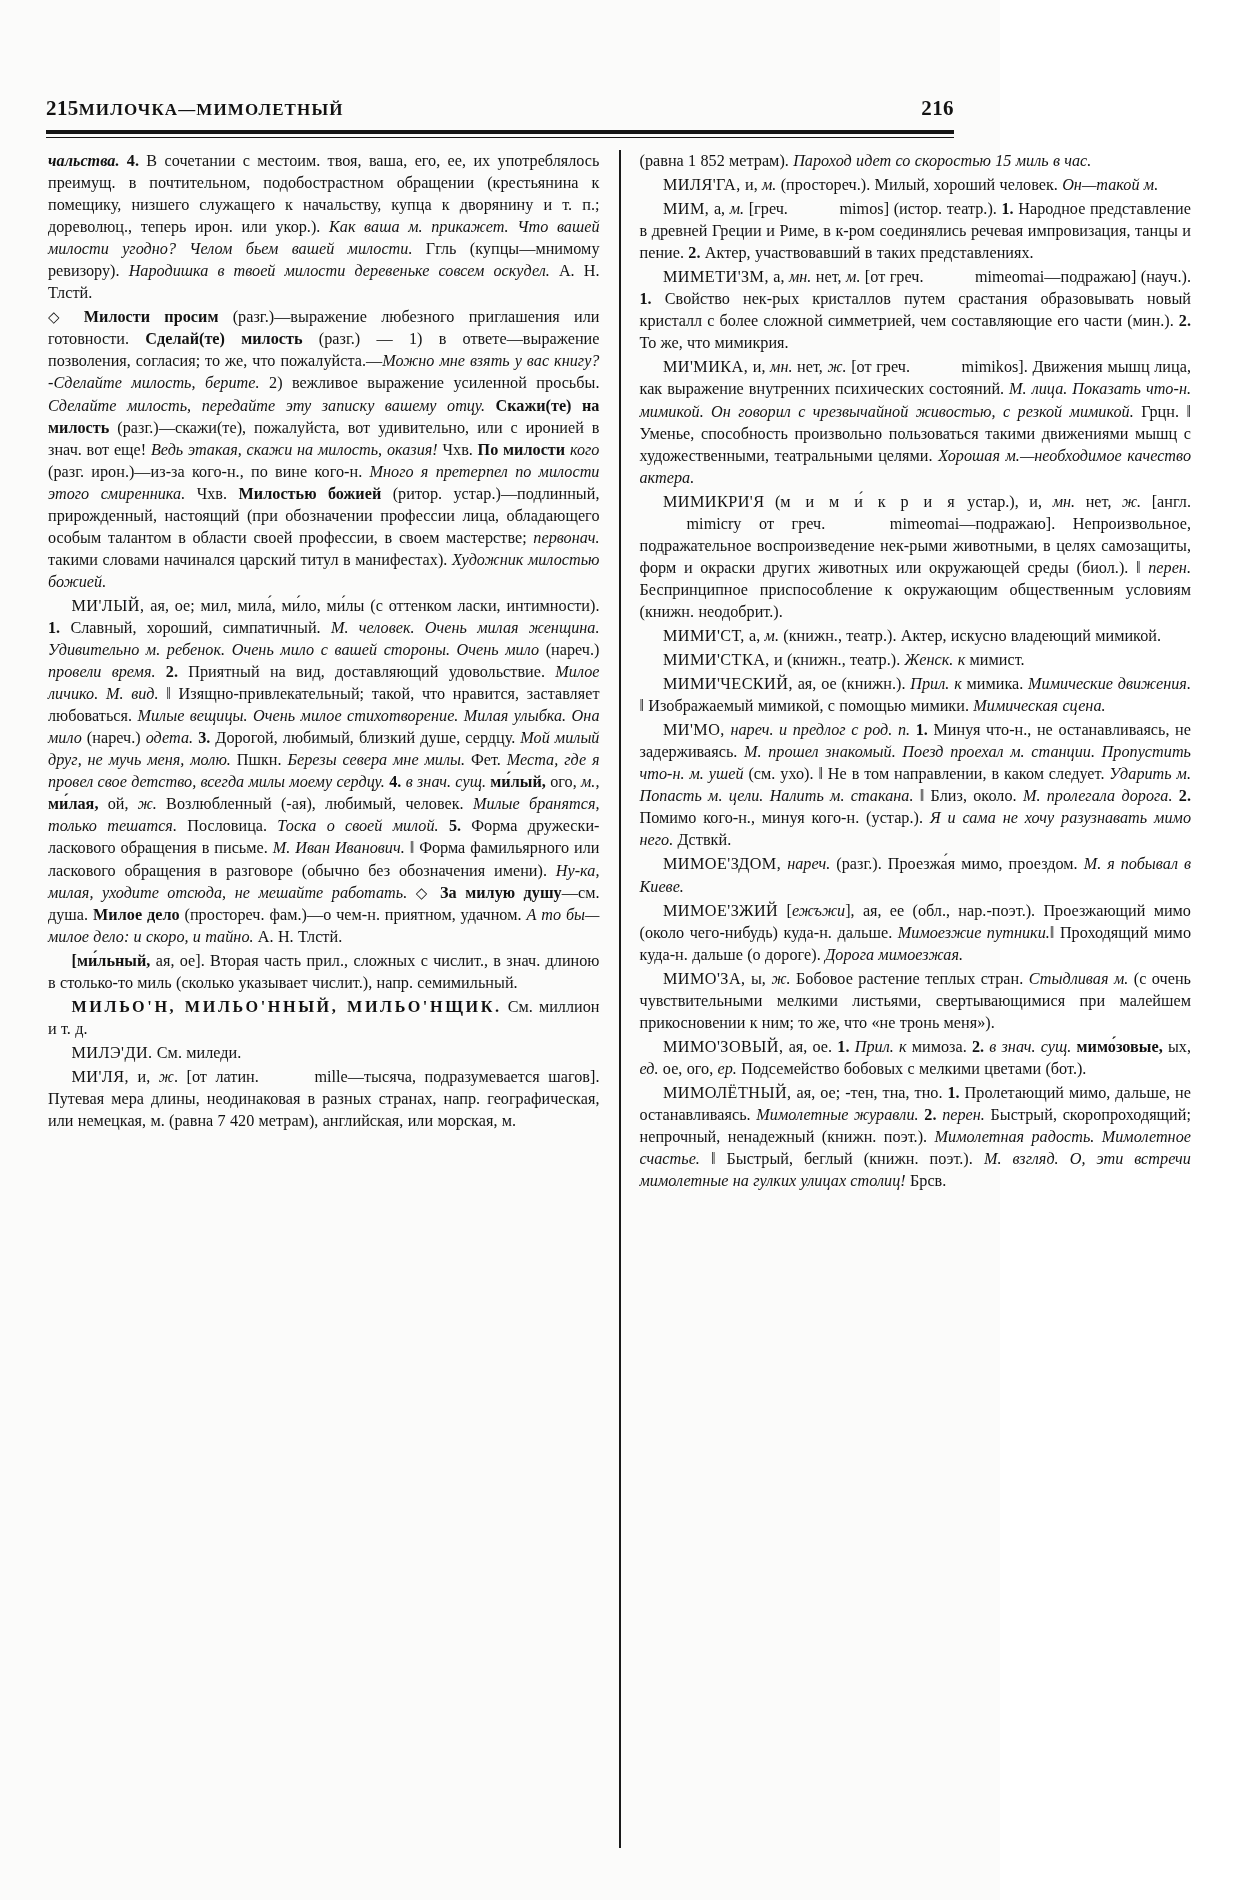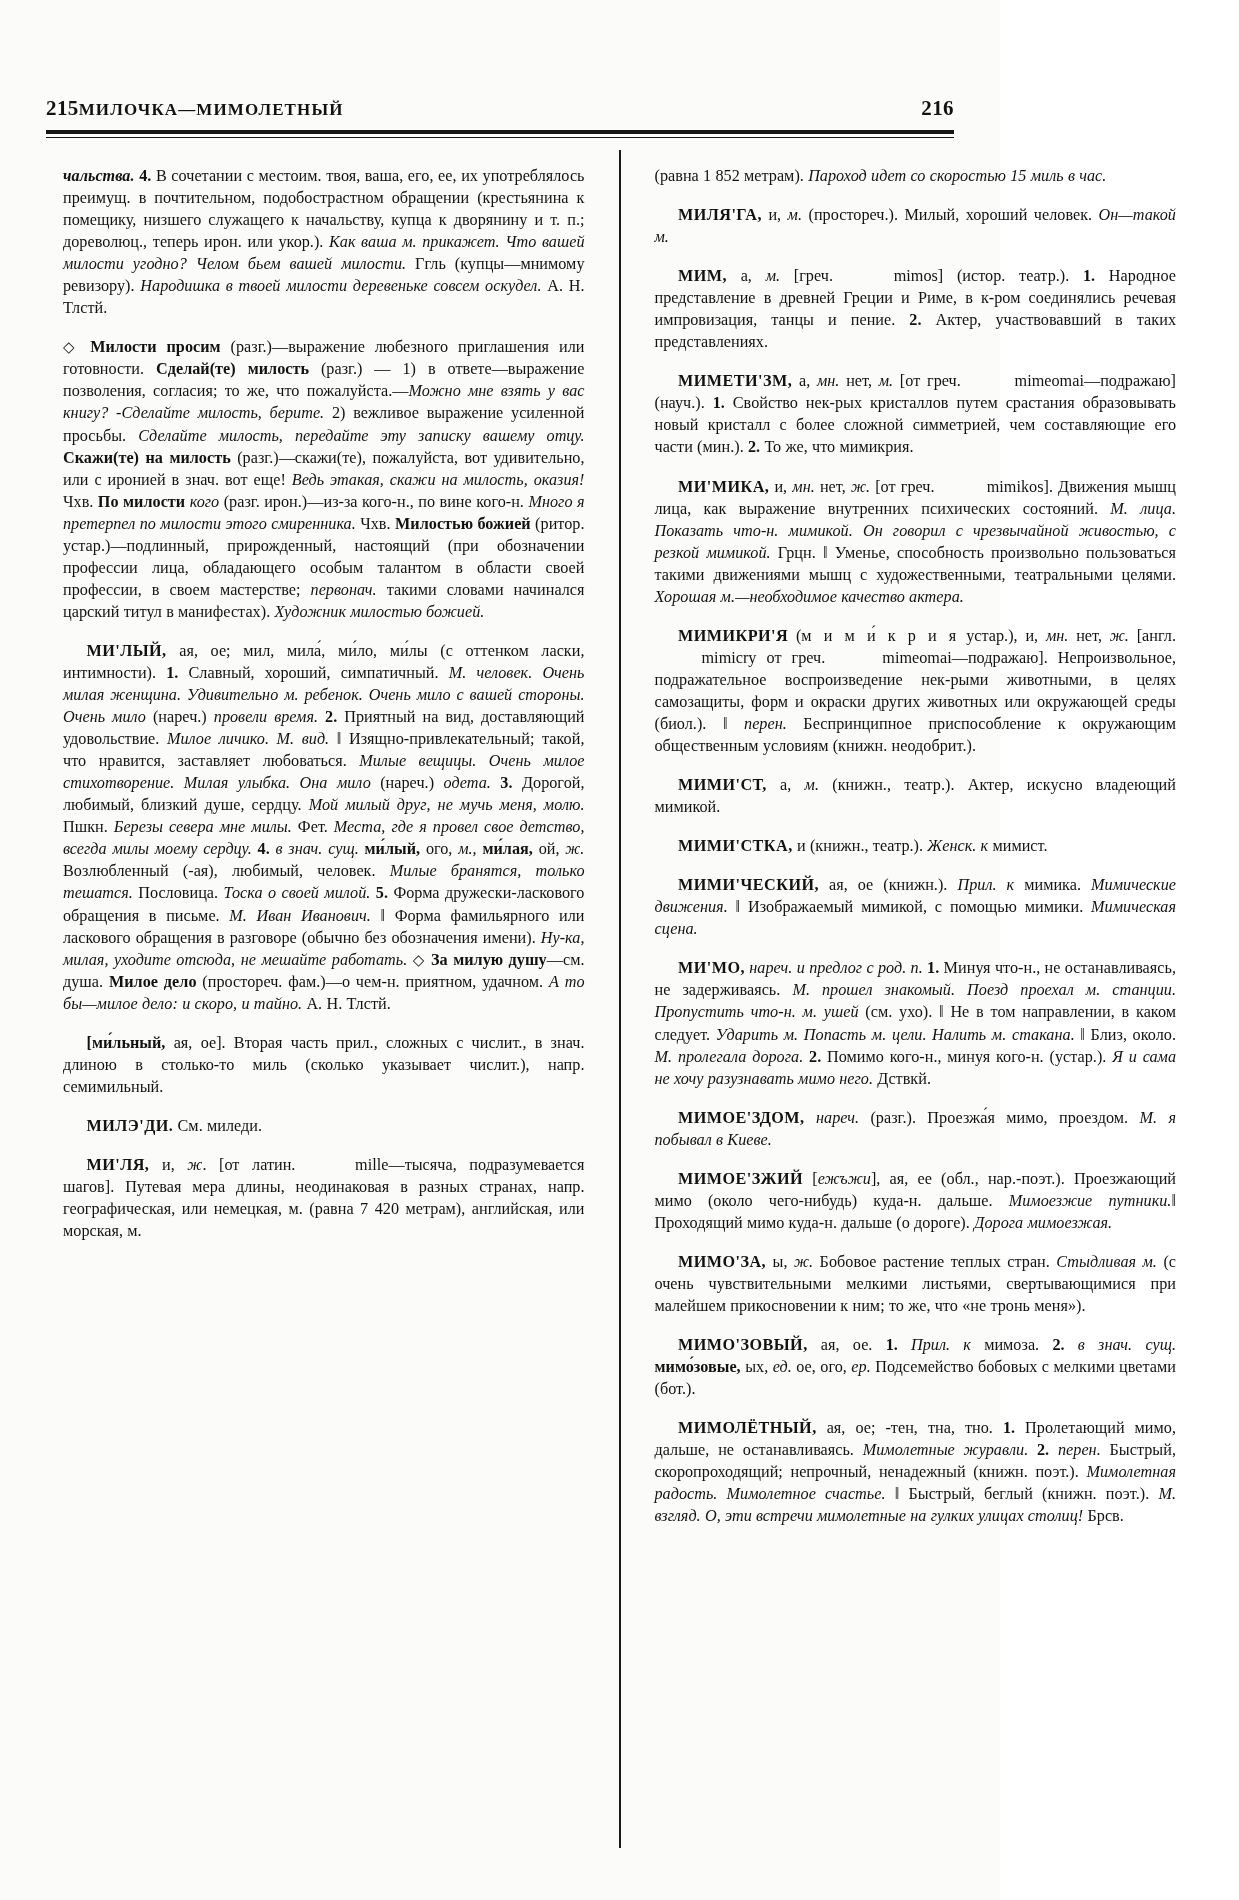--- a/index.html
+++ b/index.html
@@ -83,27 +83,27 @@
   }
   .col-left  { padding-right: 17px; }
   .divider {
     width: 2px;
     background: #1a1a1a;
     margin: 2px 0 0 0;
     flex: 0 0 2px;
   }
   .col-right { padding-left: 17px; }
   p.para {
-    margin: 17px;
+    margin: 2px;
     text-indent: 0;
   }
   p.para.indent { text-indent: 1.45em; }
   
   .hw {           
-    font-weight: bold;
+    font-weight: normal;
     letter-spacing: 0.45px;
   }
   .hw-sp {        
     font-weight: bold;
     letter-spacing: 2.6px;
   }
   .b  { font-weight: bold; }
   .i  { font-style: italic; }
   .bi { font-weight: bold; font-style: italic; }
   .sp { letter-spacing: 2.2px; }
@@ -136,20 +136,21 @@
 
       <p class="para"><span class="bi">чальства.</span> <span class="b">4.</span> В сочетании с местоим. твоя, ваша, его, ее, их употреблялось преимущ. в почтительном, подобострастном обращении (крестьянина к помещику, низшего служащего к начальству, купца к дворянину и т. п.; дореволюц., теперь ирон. или укор.). <span class="i">Как ваша м. прикажет. Что вашей милости угодно? Челом бьем вашей милости.</span> Ггль (купцы—мнимому ревизору). <span class="i">Народишка в твоей милости деревеньке совсем оскудел.</span> А. Н. Тлстй.</p>
 
       <p class="para"><span class="dia">◇</span> <span class="b">Милости просим</span> (разг.)—выражение любезного приглашения или готовности. <span class="b">Сделай(те) милость</span> (разг.) — 1) в ответе—выражение позволения, согласия; то же, что пожалуйста.—<span class="i">Можно мне взять у вас книгу? -Сделайте милость, берите.</span> 2) вежливое выражение усиленной просьбы. <span class="i">Сделайте милость, передайте эту записку вашему отцу.</span> <span class="b">Скажи(те) на милость</span> (разг.)—скажи(те), пожалуйста, вот удивительно, или с иронией в знач. вот еще! <span class="i">Ведь этакая, скажи на милость, оказия!</span> Чхв. <span class="b">По милости</span> <span class="i">кого</span> (разг. ирон.)—из-за кого-н., по вине кого-н. <span class="i">Много я претерпел по милости этого смиренника.</span> Чхв. <span class="b">Милостью божией</span> (ритор. устар.)—подлинный, прирожденный, настоящий (при обозначении профессии лица, обладающего особым талантом в области своей профессии, в своем мастерстве; <span class="i">первонач.</span> такими словами начинался царский титул в манифестах). <span class="i">Художник милостью божией.</span></p>
 
 
       <p class="para indent"><span class="hw">МИ'ЛЫЙ,</span> ая, ое; мил, мила́, ми́ло, ми́лы (с оттенком ласки, интимности). <span class="b">1.</span> Славный, хороший, симпатичный. <span class="i">М. человек. Очень милая женщина. Удивительно м. ребенок. Очень мило с вашей стороны. Очень мило</span> (нареч.) <span class="i">провели время.</span> <span class="b">2.</span> Приятный на вид, доставляющий удовольствие. <span class="i">Милое личико. М. вид.</span> <span class="pipe">‖</span> Изящно-привлекательный; такой, что нравится, заставляет любоваться. <span class="i">Милые вещицы. Очень милое стихотворение. Милая улыбка. Она мило</span> (нареч.) <span class="i">одета.</span> <span class="b">3.</span> Дорогой, любимый, близкий душе, сердцу. <span class="i">Мой милый друг, не мучь меня, молю.</span> Пшкн. <span class="i">Березы севера мне милы.</span> Фет. <span class="i">Места, где я провел свое детство, всегда милы моему сердцу.</span> <span class="b">4.</span> <span class="i">в знач. сущ.</span> <span class="b">ми́лый,</span> ого, <span class="i">м.,</span> <span class="b">ми́лая,</span> ой, <span class="i">ж.</span> Возлюбленный (-ая), любимый, человек. <span class="i">Милые бранятся, только тешатся.</span> Пословица. <span class="i">Тоска о своей милой.</span> <span class="b">5.</span> Форма дружески-ласкового обращения в письме. <span class="i">М. Иван Иванович.</span> <span class="pipe">‖</span> Форма фамильярного или ласкового обращения в разговоре (обычно без обозначения имени). <span class="i">Ну-ка, милая, уходите отсюда, не мешайте работать.</span> <span class="dia">◇</span> <span class="b">За милую душу</span>—см. душа. <span class="b">Милое дело</span> (простореч. фам.)—о чем-н. приятном, удачном. <span class="i">А то бы—милое дело: и скоро, и тайно.</span> А. Н. Тлстй.</p>
 
       <p class="para indent"><span class="b">[ми́льный,</span> ая, ое]. Вторая часть прил., сложных с числит., в знач. длиною в столько-то миль (сколько указывает числит.), напр. семимильный.</p>
 
+      <p class="para indent"><span class="hw-sp">МИЛЬО'Н, МИЛЬО'ННЫЙ, МИЛЬО'НЩИК.</span> См. миллион и т. д.</p>
 
       <p class="para indent"><span class="hw">МИЛЭ'ДИ.</span> См. миледи.</p>
 
       <p class="para indent"><span class="hw">МИ'ЛЯ,</span> и, <span class="i">ж</span>. [от латин. <span class="lat">mille</span>—тысяча, подразумевается шагов]. Путевая мера длины, неодинаковая в разных странах, напр. географическая, или немецкая, м. (равна 7 420 метрам), английская, или морская, м.</p>
 
     </div>
 
     <div class="divider"></div>
 
     <div class="col col-right">

